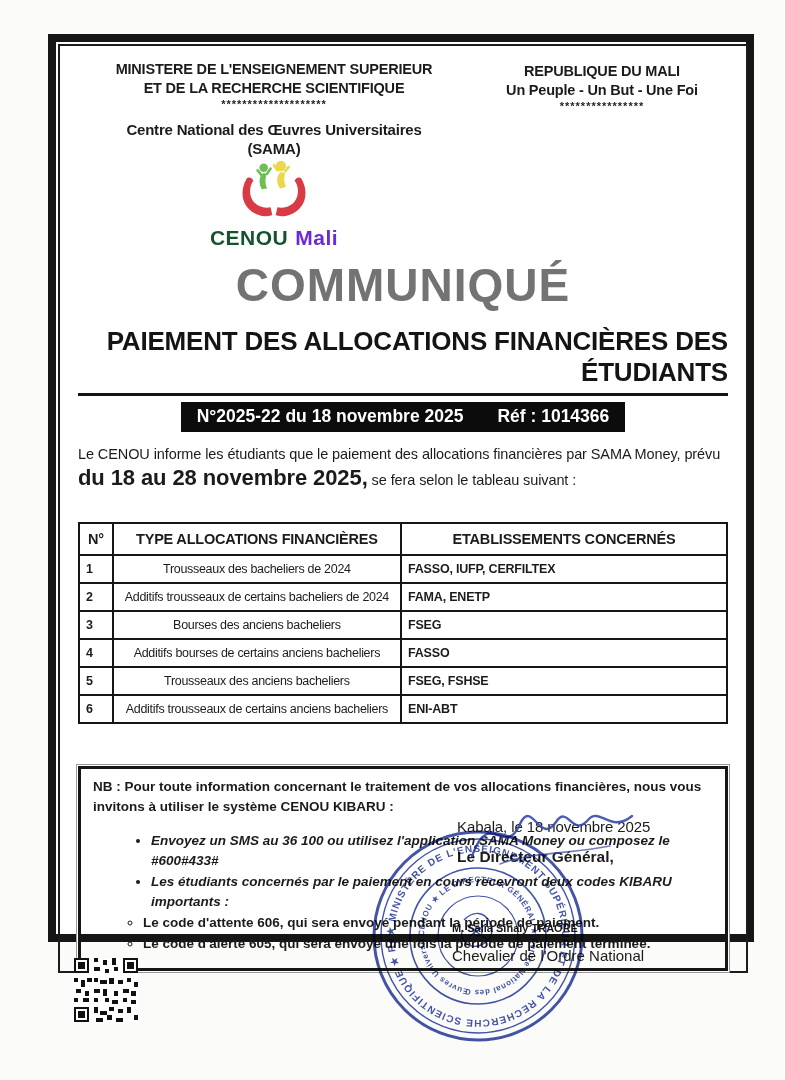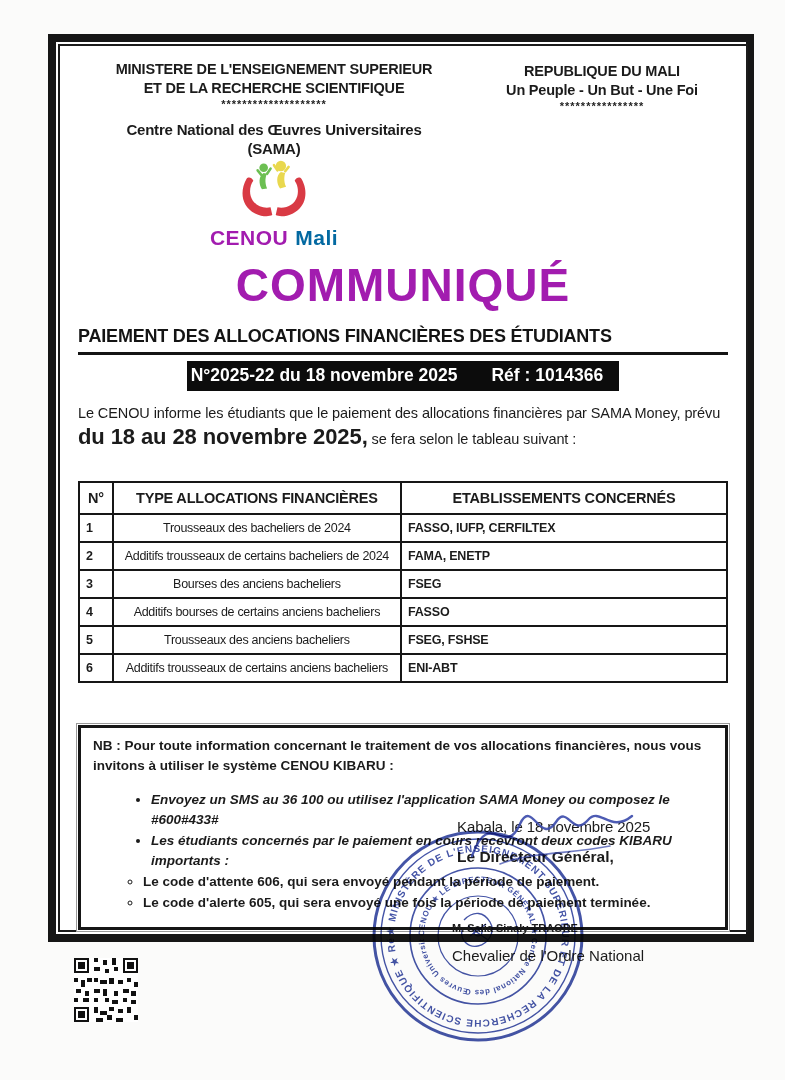--- a/index.html
+++ b/index.html
@@ -34,30 +34,30 @@
   .hdr { display: flex; justify-content: space-between; }
   .hdr-left { width: 392px; text-align: center; }
   .hdr-right { width: 252px; text-align: center; padding-top: 2px; }
   .hdr-line { font-weight: bold; font-size: 14.5px; line-height: 19px; letter-spacing: -0.2px; }
   .stars { font-weight: bold; font-size: 11px; letter-spacing: 1px; line-height: 12px; color: #222; }
   .org { margin-top: 10px; }
   .org .hdr-line { font-size: 15px; }
   
   .logo-wrap { width: 392px; text-align: center; margin-top: 2px; }
   .logo-caption { font-size: 21px; font-weight: bold; letter-spacing: 0.5px; }
-  .logo-caption .c1 { color: #a21caf; }
-  .logo-caption .c2 { color: #0369a1; margin-left: 7px; }
-  
-  .title { text-align: center; font-size: 46px; font-weight: bold; letter-spacing: 1px; margin-top: 8px; color: #a21caf; }
-  .subtitle { text-align: left; font-size: 18px; font-weight: bold; letter-spacing: -0.2px; margin-top: 14px; color: #141414; }
+  .logo-caption .c1 { color: #14532d; }
+  .logo-caption .c2 { color: #6d28d9; margin-left: 7px; }
+  
+  .title { text-align: center; font-size: 46px; font-weight: bold; letter-spacing: 1px; margin-top: 8px; color: #737373; }
+  .subtitle { text-align: right; font-size: 26px; font-weight: bold; letter-spacing: -0.2px; margin-top: 14px; color: #141414; }
   .subtitle-rule { height: 3px; background: #141414; margin-top: 5px; }
   .refbar-row { text-align: center; margin-top: 6px; }
   .refbar {
     display: inline-block; background: #0c0c0c; color: #fff;
-    font-weight: bold; font-size: 17.5px; padding: 4px 16px 5px 4px;
+    font-weight: bold; font-size: 17.5px; padding: 4px 16px 5px 16px;
   }
   .refbar .gap { display: inline-block; width: 34px; }
   
   .intro { margin-top: 10px; font-size: 14.5px; line-height: 24px; letter-spacing: -0.1px; }
   .intro b { font-size: 22px; }
   
   table.alloc {
     width: 100%; border-collapse: collapse; margin-top: 30px;
     table-layout: fixed;
   }

